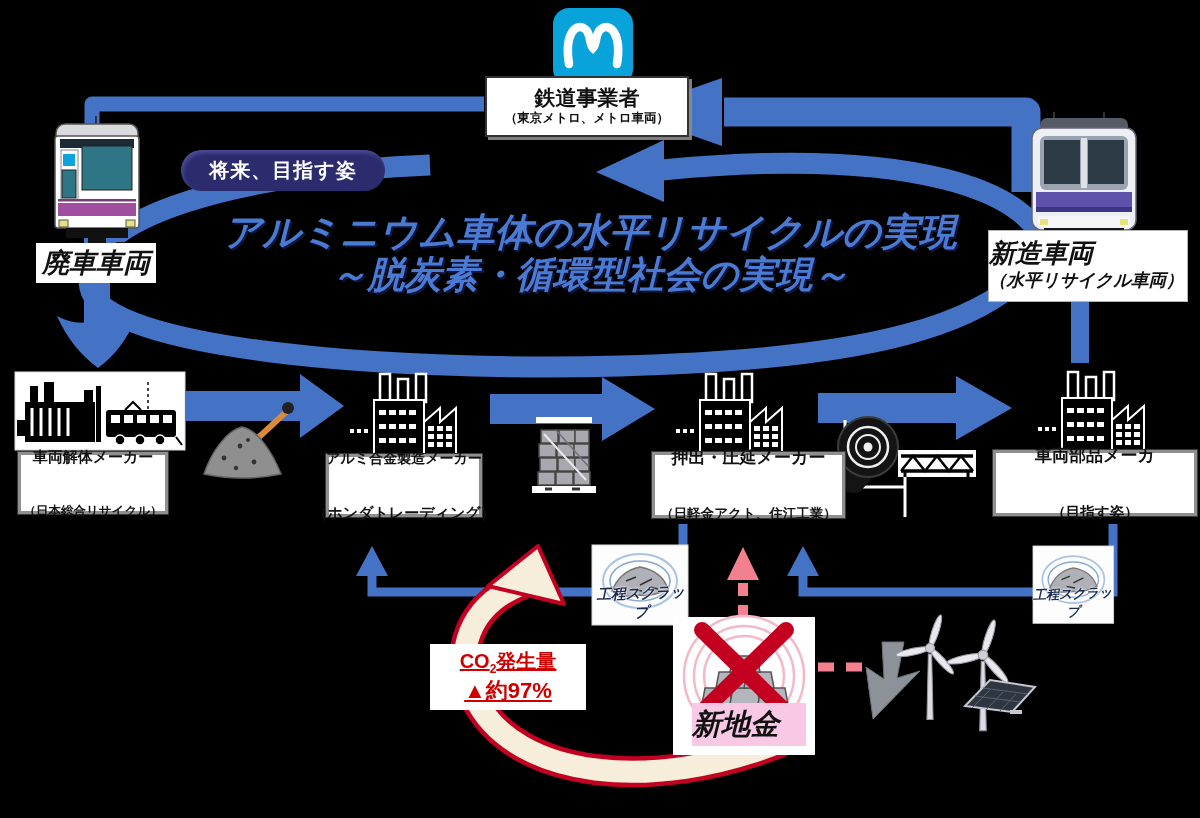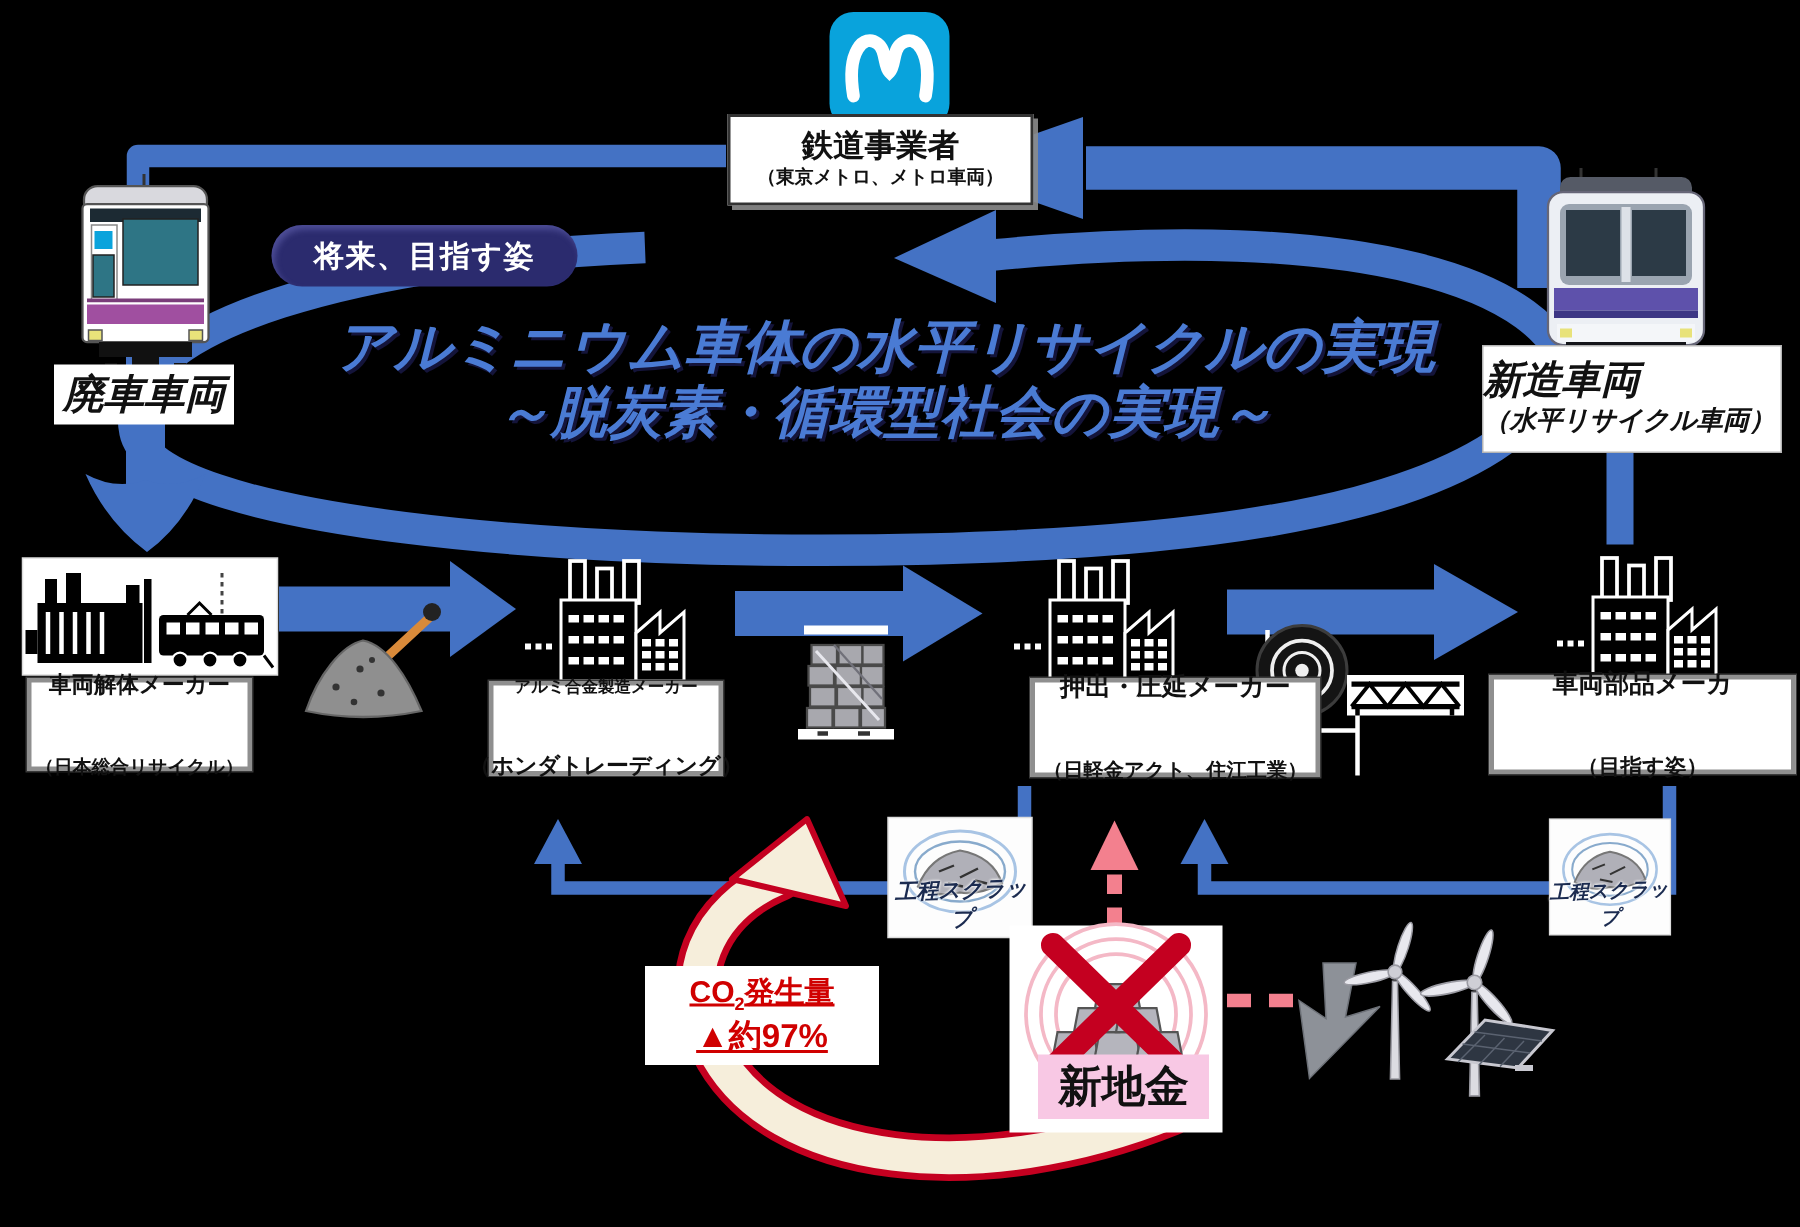--- a/index.html
+++ b/index.html
@@ -27,39 +27,39 @@
        font-style:italic;font-weight:bold;font-size:27px;display:flex;align-items:center;
        justify-content:center;white-space:nowrap;}
   #shinzo-box{left:988px;top:230px;width:198px;height:70px;background:#fff;border:1px solid #b5b5b5;
        color:#111;font-style:italic;font-weight:bold;display:flex;flex-direction:column;
        align-items:flex-start;justify-content:center;text-align:center;}
   #shinzo-box .l1{font-size:26px;line-height:1.05;}
   #shinzo-box .l2{font-size:17.5px;white-space:nowrap;}
   #pbox1{left:18px;top:452px;width:150px;height:62px;}
   #pbox1 .nm{font-size:15px;} #pbox1 .co{font-size:12.5px;}
   #pbox2{left:326px;top:454px;width:156px;height:63px;}
-  #pbox2 .nm{font-size:11px;} #pbox2 .co{font-size:15px;}
-  #pbox3{left:652px;top:452px;width:193px;height:66px;margin-left:35px;}
+  #pbox2 .nm{font-size:14px;} #pbox2 .co{font-size:15px;}
+  #pbox3{left:652px;top:452px;width:193px;height:66px;}
   #pbox3 .nm{font-size:17px;} #pbox3 .co{font-size:13.5px;}
   #pbox4{left:993px;top:450px;width:204px;height:66px;}
   #pbox4 .nm{font-size:17px;} #pbox4 .co{font-size:14.5px;}
   .pbox .nm,.pbox .co{white-space:nowrap;line-height:1.3;}
   .scrap-label{position:absolute;font-style:italic;font-weight:bold;color:#1b2b50;
        text-align:center;transform:rotate(-2deg);text-shadow:0 0 2px #fff,0 0 2px #fff;}
   #scrap-label-left{left:592px;top:584px;width:98px;font-size:14.5px;}
   #scrap-label-right{left:1032px;top:585px;width:82px;font-size:13px;}
   #co2-box{left:430px;top:644px;width:156px;height:66px;background:#fff;color:#d00000;
        display:flex;flex-direction:column;align-items:center;justify-content:center;
        font-weight:bold;text-align:center;}
   #co2-box .l1{font-size:20px;text-decoration:underline;}
   #co2-box .l1 sub{font-size:12px;}
   #co2-box .l2{font-size:22px;text-decoration:underline;}
   #ingot-label{left:692px;top:703px;width:114px;height:43px;background:#f8c8e4;color:#111;
-       font-weight:bold;font-size:29px;display:flex;align-items:center;
-       justify-content:center;white-space:nowrap;}
+       font-style:italic;font-weight:bold;font-size:29px;display:flex;align-items:center;
+       white-space:nowrap;}
   #refinery-box{left:862px;top:716px;width:180px;height:40px;flex-direction:row;font-size:18.5px;white-space:nowrap;}
 </style>
 </head>
 <body>
 
 <div class="stage">
 
 <svg class="layer" width="1200" height="818" viewBox="0 0 1200 818">
   <defs>
     <g id="factory">

